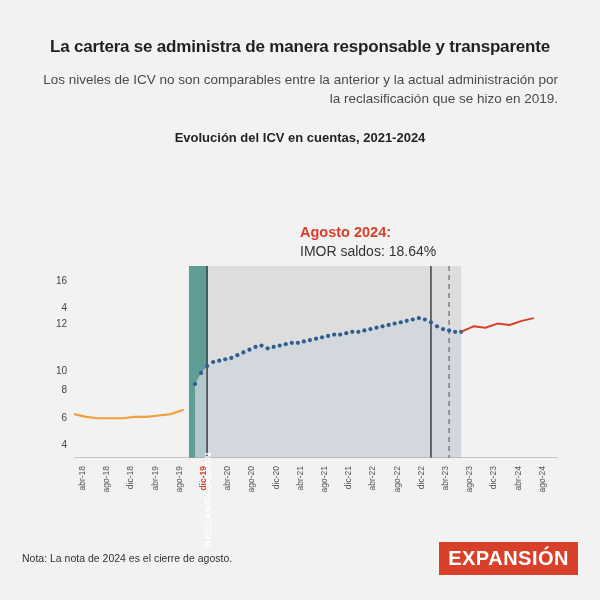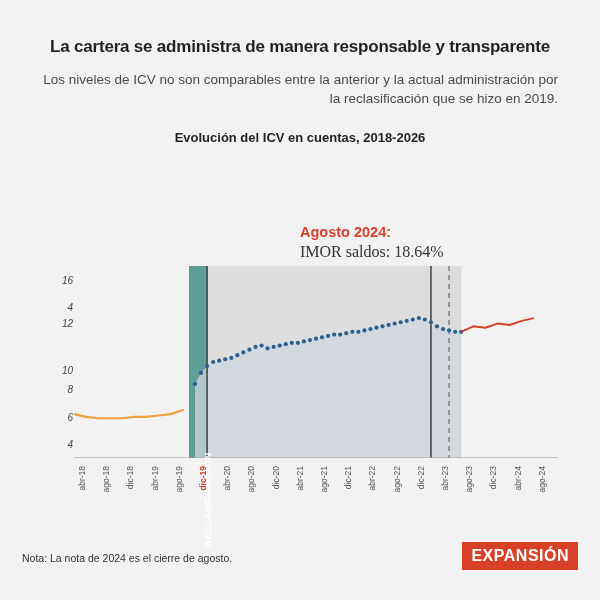--- a/index.html
+++ b/index.html
@@ -56,47 +56,45 @@
     width: 270px;
     text-align: left;
   }
   .callout .c1 {
     color: #d8402a;
     font-weight: bold;
     font-size: 14.5px;
   }
   .callout .c2 {
     color: #333;
-    font-size: 16px;
+    font-size: 14px;
     margin-top: 3px;
-    font-family: Liberation Serif, serif;
   }
   .plot-wrap {
     position: absolute;
     left: 0;
     top: 258px;
     width: 600px;
     height: 230px;
   }
   .plot {
     position: absolute;
     left: 74px;
     top: 8px;
     width: 484px;
     height: 192px;
   }
   .ylabel {
     position: absolute;
     right: 100%;
-    margin-right: 1px;
+    margin-right: 7px;
     font-size: 10px;
     color: #444;
     transform: translateY(-50%);
     white-space: nowrap;
-    font-style: italic;
   }
   .xlabels {
     position: absolute;
     left: 74px;
     top: 206px;
     width: 484px;
     height: 60px;
   }
   .xlab {
     position: absolute;
@@ -127,36 +125,36 @@
     font-size: 10.5px;
     color: #333;
   }
   .logo {
     position: absolute;
     right: 22px;
     top: 542px;
     background: #d8402a;
     color: #fff;
     font-weight: bold;
-    font-size: 16px;
+    font-size: 20px;
     letter-spacing: 0.5px;
     padding: 5px 9px 5px 9px;
     font-family: "Liberation Sans", sans-serif;
   }
   svg { display: block; }
 </style>
 </head>
 <body>
 
 <div class="page">
 
   <div class="headline">La cartera se administra de manera responsable y transparente</div>
   <div class="subhead">Los niveles de ICV no son comparables entre la anterior y la actual administración por la reclasificación que se hizo en 2019.</div>
 
-  <div class="chart-title">Evolución del ICV en cuentas, 2018-2026</div>
+  <div class="chart-title">Evolución del ICV en cuentas, 2021-2024</div>
 
   <div class="callout">
     <div class="c1">Agosto 2024:</div>
     <div class="c2">IMOR saldos: 18.64%</div>
   </div>
 
   <div class="plot-wrap">
     <div class="plot">
       <svg id="chart-svg" width="484" height="192" viewBox="0 0 484 192">
           <rect x="114.94999999999999" y="0" width="18.150000000000034" height="192" fill="#5f9e96"></rect>

